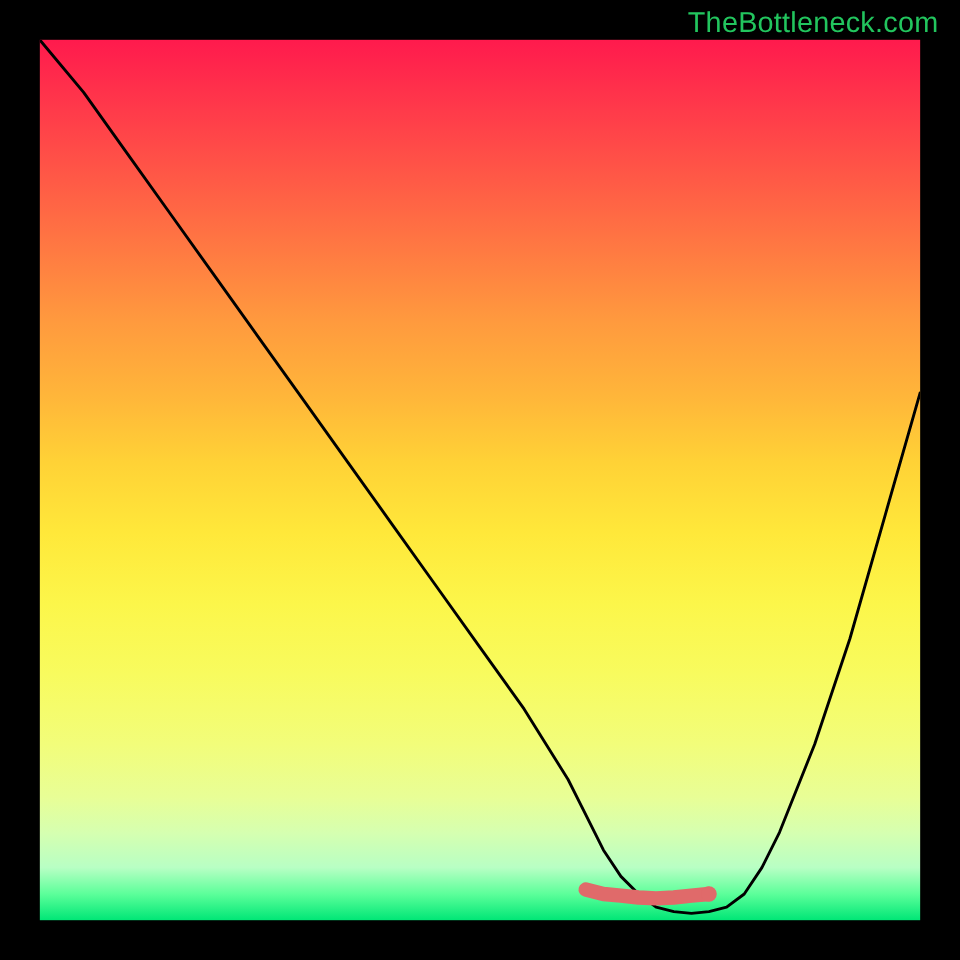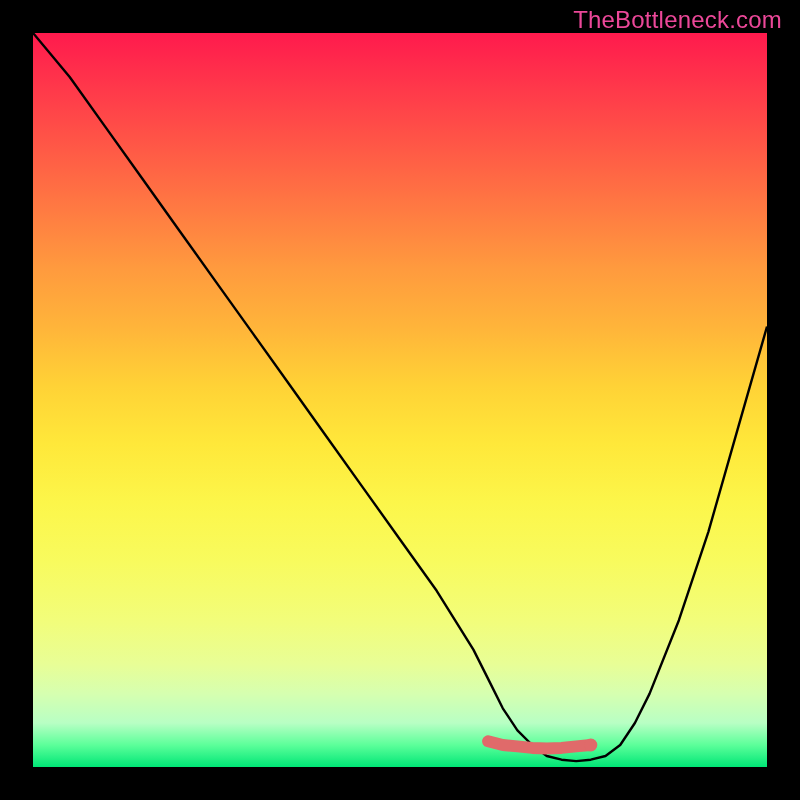--- a/index.html
+++ b/index.html
@@ -50,21 +50,21 @@
     position: absolute;
     inset: 0;
   }
   .watermark {
     position: absolute;
     top: 6px;
     right: 18px;
     font-family: Arial, Helvetica, sans-serif;
     font-size: 24px;
     font-weight: 500;
-    color: #ec4899;
+    color: #22c55e;
     letter-spacing: 0.2px;
     user-select: none;
   }
 </style>
 </head>
 <body>
 
 <div class="frame">
   <div class="watermark">TheBottleneck.com</div>
 

